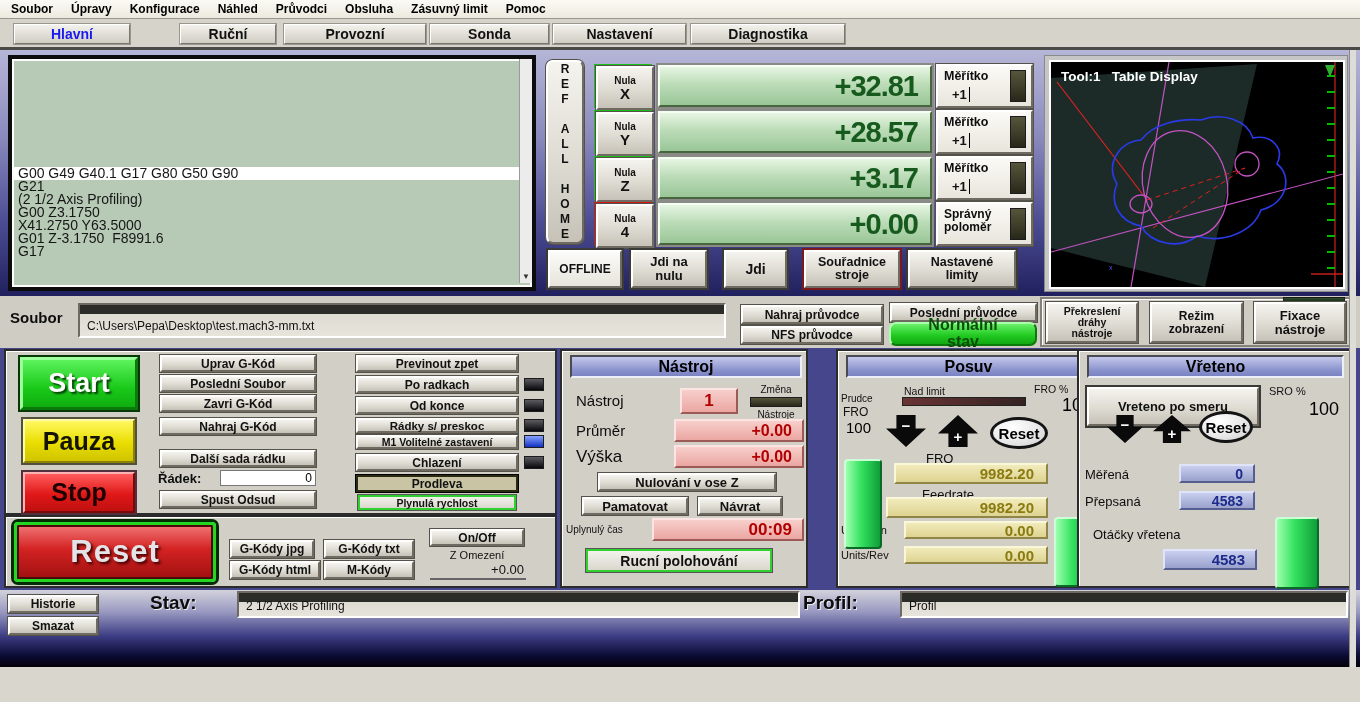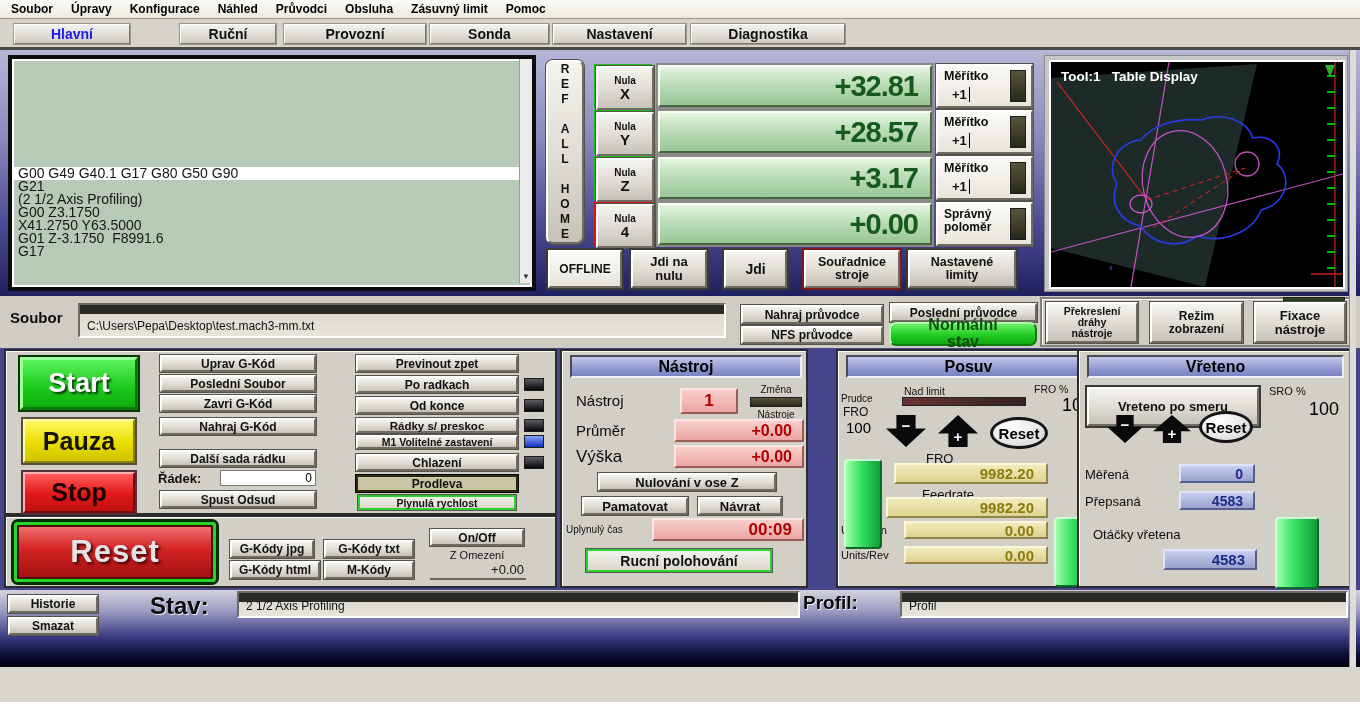--- a/index.html
+++ b/index.html
@@ -348,21 +348,21 @@
     <div class="abs lbl" style="left:6px;top:143px;font-size:13px;font-weight:normal">Přepsaná</div>
     <div class="abs dro dro-blue" style="left:100px;top:140px;width:76px;height:19px">4583</div>
     <div class="abs lbl" style="left:14px;top:176px;font-size:13px;font-weight:normal">Otáčky vřetena</div>
     <div class="abs dro dro-blue" style="left:84px;top:198px;width:94px;height:21px;font-size:15px">4583</div>
     <div class="abs gslider" style="left:196px;top:166px;width:44px;height:72px"></div>
   </div>
 
   <div class="abs" style="left:0;top:590px;width:1360px;height:77px;background:linear-gradient(180deg,#d2d2dc 0%,#9a9ac2 28%,#3c3c84 60%,#0a0a32 86%,#010108 100%)"></div>
   <div class="abs bevel ctr" style="left:8px;top:595px;width:90px;height:18px;font-size:12px">Historie</div>
   <div class="abs bevel ctr" style="left:8px;top:617px;width:90px;height:18px;font-size:12px">Smazat</div>
-  <div class="abs lbl" style="left:150px;top:592px;font-size:24px;text-shadow:1px 1px 0 #eaeaf2">Stav:</div>
+  <div class="abs lbl" style="left:150px;top:592px;font-size:19px;text-shadow:1px 1px 0 #eaeaf2">Stav:</div>
   <div class="abs sunkfield" style="left:237px;top:591px;width:563px;height:27px">2 1/2 Axis Profiling</div>
   <div class="abs lbl" style="left:803px;top:592px;font-size:19px;text-shadow:1px 1px 0 #eaeaf2">Profil:</div>
   <div class="abs sunkfield" style="left:900px;top:591px;width:448px;height:27px">Profil</div>
 
   <div class="abs" style="left:0;top:667px;width:1360px;height:35px;background:#d9d6ce"></div>
   <div class="abs" style="left:0;top:702px;width:1360px;height:26px;background:#ffffff"></div>
   <div class="abs" style="left:1349px;top:50px;width:7px;height:617px;background:#dddcd6;border-left:1px solid #8a8a86"></div>
 
 </div>
 

